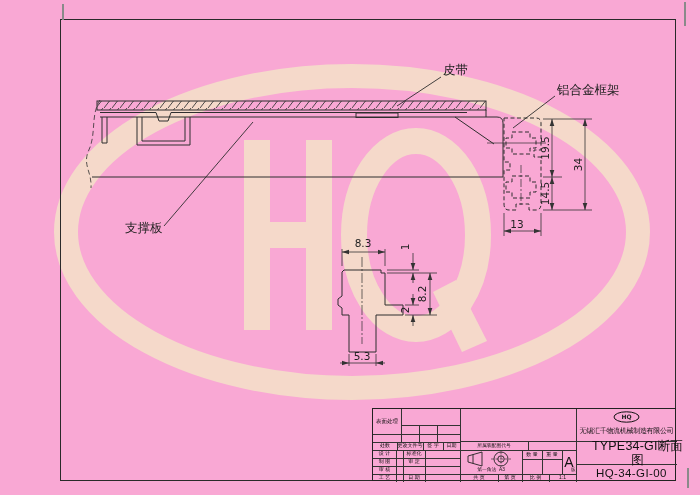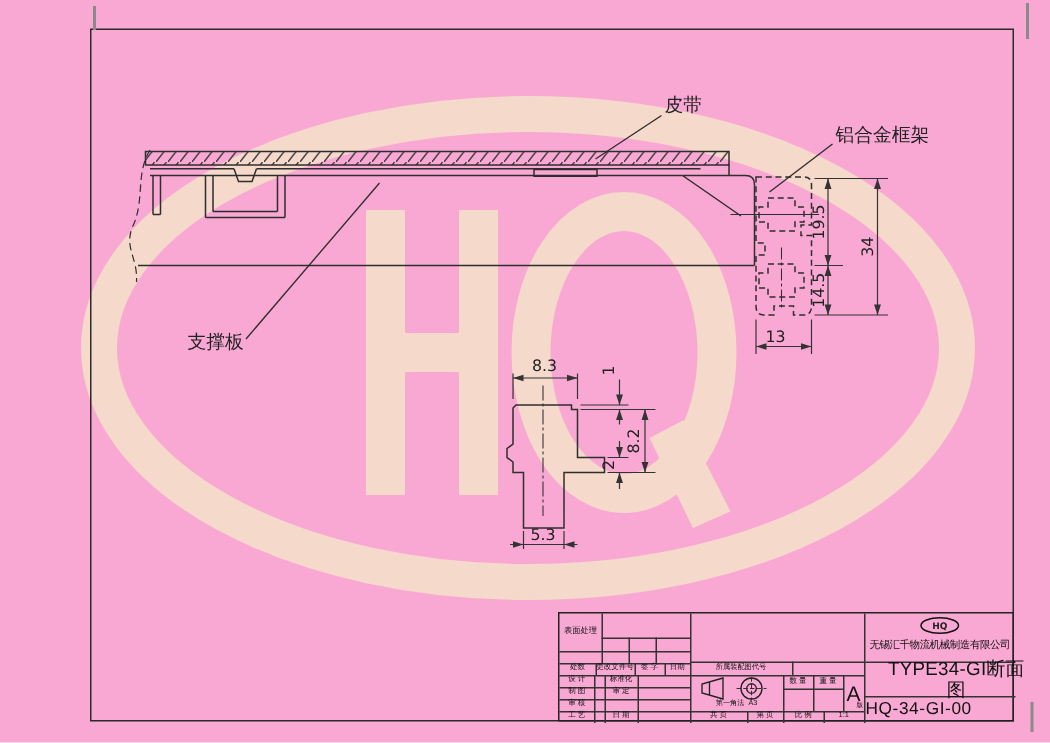--- a/index.html
+++ b/index.html
@@ -10,21 +10,21 @@
          border:1.6px solid #2a2a2a;pointer-events:none;z-index:3;}
   .tick{position:absolute;background:#8a8a8a;width:2px;z-index:3;}
   
   .tb{position:absolute;left:372px;top:408px;width:304px;height:73px;
       border:1px solid #222;box-sizing:border-box;z-index:4;background:transparent;}
   .tb .vl{position:absolute;width:1px;background:#333;}
   .tb .hl{position:absolute;height:1px;background:#333;}
   .tb .cell{position:absolute;display:flex;align-items:center;justify-content:center;
             font-size:5px;line-height:1.15;text-align:center;color:#111;}
   .tb .title{font-size:12.5px;letter-spacing:.2px;justify-content:flex-start;padding-left:5px;}
-  .tb .number{font-size:11.5px;justify-content:flex-start;padding-left:1px;letter-spacing:.4px;text-align:right;}
+  .tb .number{font-size:11.5px;justify-content:flex-start;padding-left:20px;letter-spacing:.4px;text-align:right;}
   .tb .company{font-size:7px;letter-spacing:-.3px;}
   .tb .bigA{font-size:14px;}
   .tb .ver{position:absolute;font-size:4.5px;}
   svg text{font-family:"DejaVu Sans","Liberation Sans",sans-serif;fill:#222;}
 </style>
 </head>
 <body>
 
 <div class="page">
 

